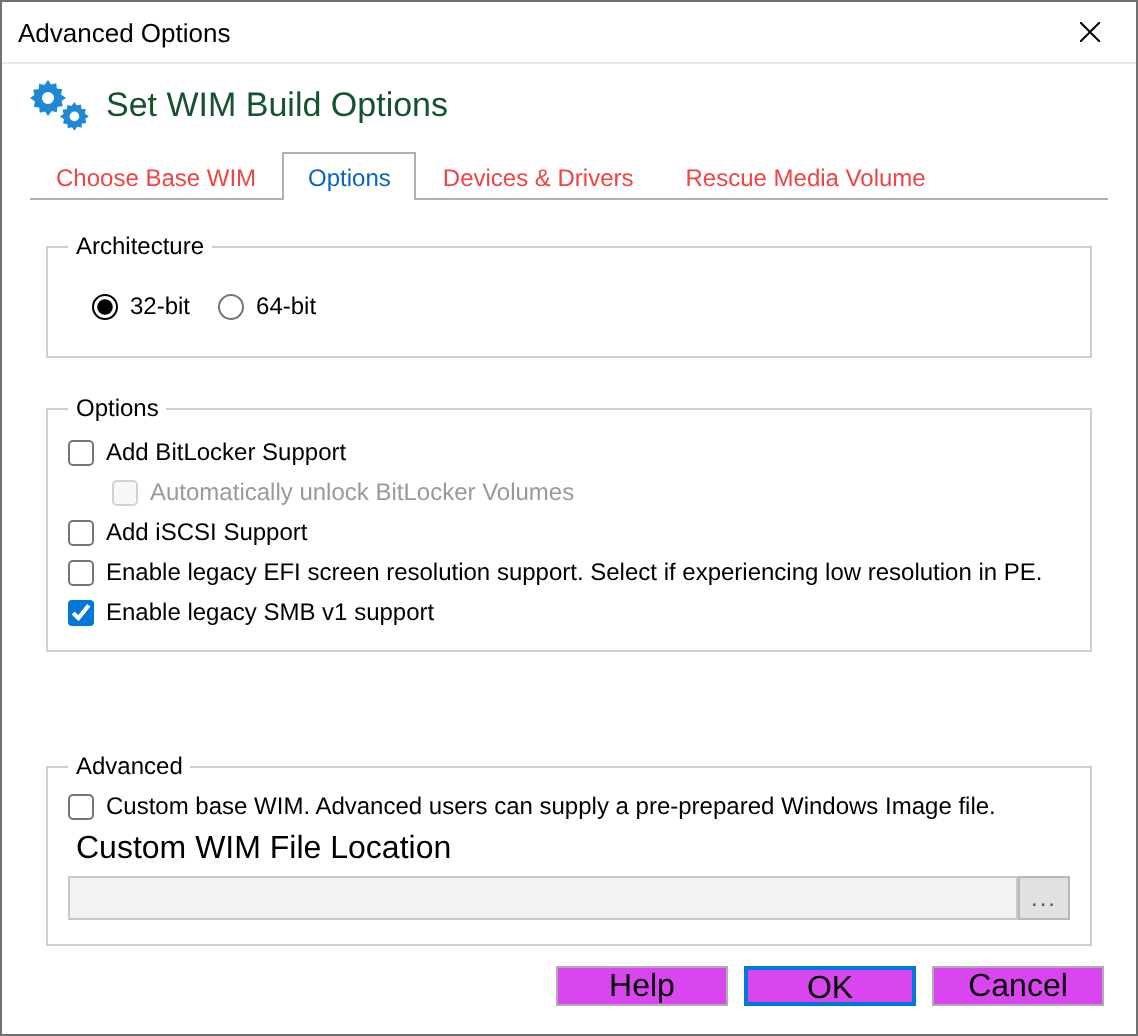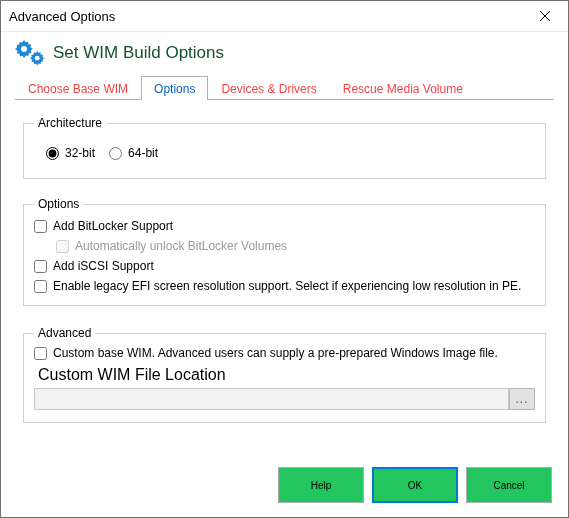--- a/index.html
+++ b/index.html
@@ -9,33 +9,33 @@
   .close-btn{width:46px;height:30px;display:flex;align-items:center;justify-content:center;cursor:pointer}
   .close-btn svg{width:10px;height:10px}
   .header{display:flex;align-items:center;gap:8px;padding:8px 14px 6px}
   .header-title{color:#14532d;font-size:17px}
   .content{padding:4px 14px 0}
   .tabs{display:flex;align-items:flex-end;border-bottom:1px solid #b0b0b0}
   .tab{padding:5px 12px 4px;border:1px solid transparent;border-bottom:none;margin-bottom:-1px;cursor:pointer;font-size:12px;color:#ef4444}
   .tab.active{border-color:#b0b0b0;background:#fff;color:#0a63c2}
   .tab-panel{padding:16px 8px 4px}
   fieldset{border:1px solid #d0d0d0;margin:0 0 18px;padding:6px 10px 12px}
-  fieldset.advanced{margin-top:20px}
+  fieldset.advanced{margin-top:50px}
   legend{padding:0 4px;font-size:12px}
   .radio-row{display:flex;gap:14px;padding:10px 0 6px 12px}
   label.ctrl{display:flex;align-items:flex-end;gap:6px;font-size:12px}
   label.ctrl.disabled{color:#9a9a9a}
   .chk-list{display:flex;flex-direction:column;gap:6px;padding-top:2px}
   .indent{margin-left:22px}
   .wim-label{color:#000000;font-size:16px;margin:6px 0 4px 4px}
   .wim-row{display:flex;align-items:stretch}
   .wim-input{flex:1;border:1px solid #c8c8c8;background:#f2f2f2;height:20px;padding:0 6px;font-size:12px;color:#555}
   .wim-browse{width:24px;border:1px solid #b8b8b8;background:#e1e1e1;display:flex;align-items:center;justify-content:center;cursor:default;color:#555;font-size:12px;letter-spacing:1px}
   .footer{position:absolute;bottom:14px;right:16px;display:flex;gap:8px}
-  .btn{min-width:86px;height:36px;border:1px solid #adadad;background:#22c55e;font-size:10px;cursor:pointer}
+  .btn{min-width:86px;height:20px;border:1px solid #adadad;background:#d946ef;font-size:16px;cursor:pointer}
   .btn.default{border:2px solid #0078d7}
   input[type=checkbox],input[type=radio]{margin:0;width:13px;height:13px}
   input[type=checkbox]{accent-color:#0078d7}
   input[type=radio]{accent-color:#000}
 </style>
 </head>
 <body>
 
 <div class="window">
   <div class="titlebar">
@@ -96,20 +96,24 @@
             <span>Automatically unlock BitLocker Volumes</span>
           </label>
           <label class="ctrl">
             <input type="checkbox" style="">
             <span>Add iSCSI Support</span>
           </label>
           <label class="ctrl">
             <input type="checkbox" style="">
             <span>Enable legacy EFI screen resolution support.  Select if experiencing low resolution in PE.</span>
           </label>
+          <label class="ctrl">
+            <input type="checkbox" checked="" style="">
+            <span>Enable legacy SMB v1 support</span>
+          </label>
         </div>
       </fieldset>
 
       <fieldset class="advanced">
         <legend>Advanced</legend>
         <label class="ctrl">
           <input type="checkbox" style="">
           <span>Custom base WIM. Advanced users can supply a pre-prepared Windows Image file.</span>
         </label>
         <div class="wim-label">Custom WIM File Location</div>

